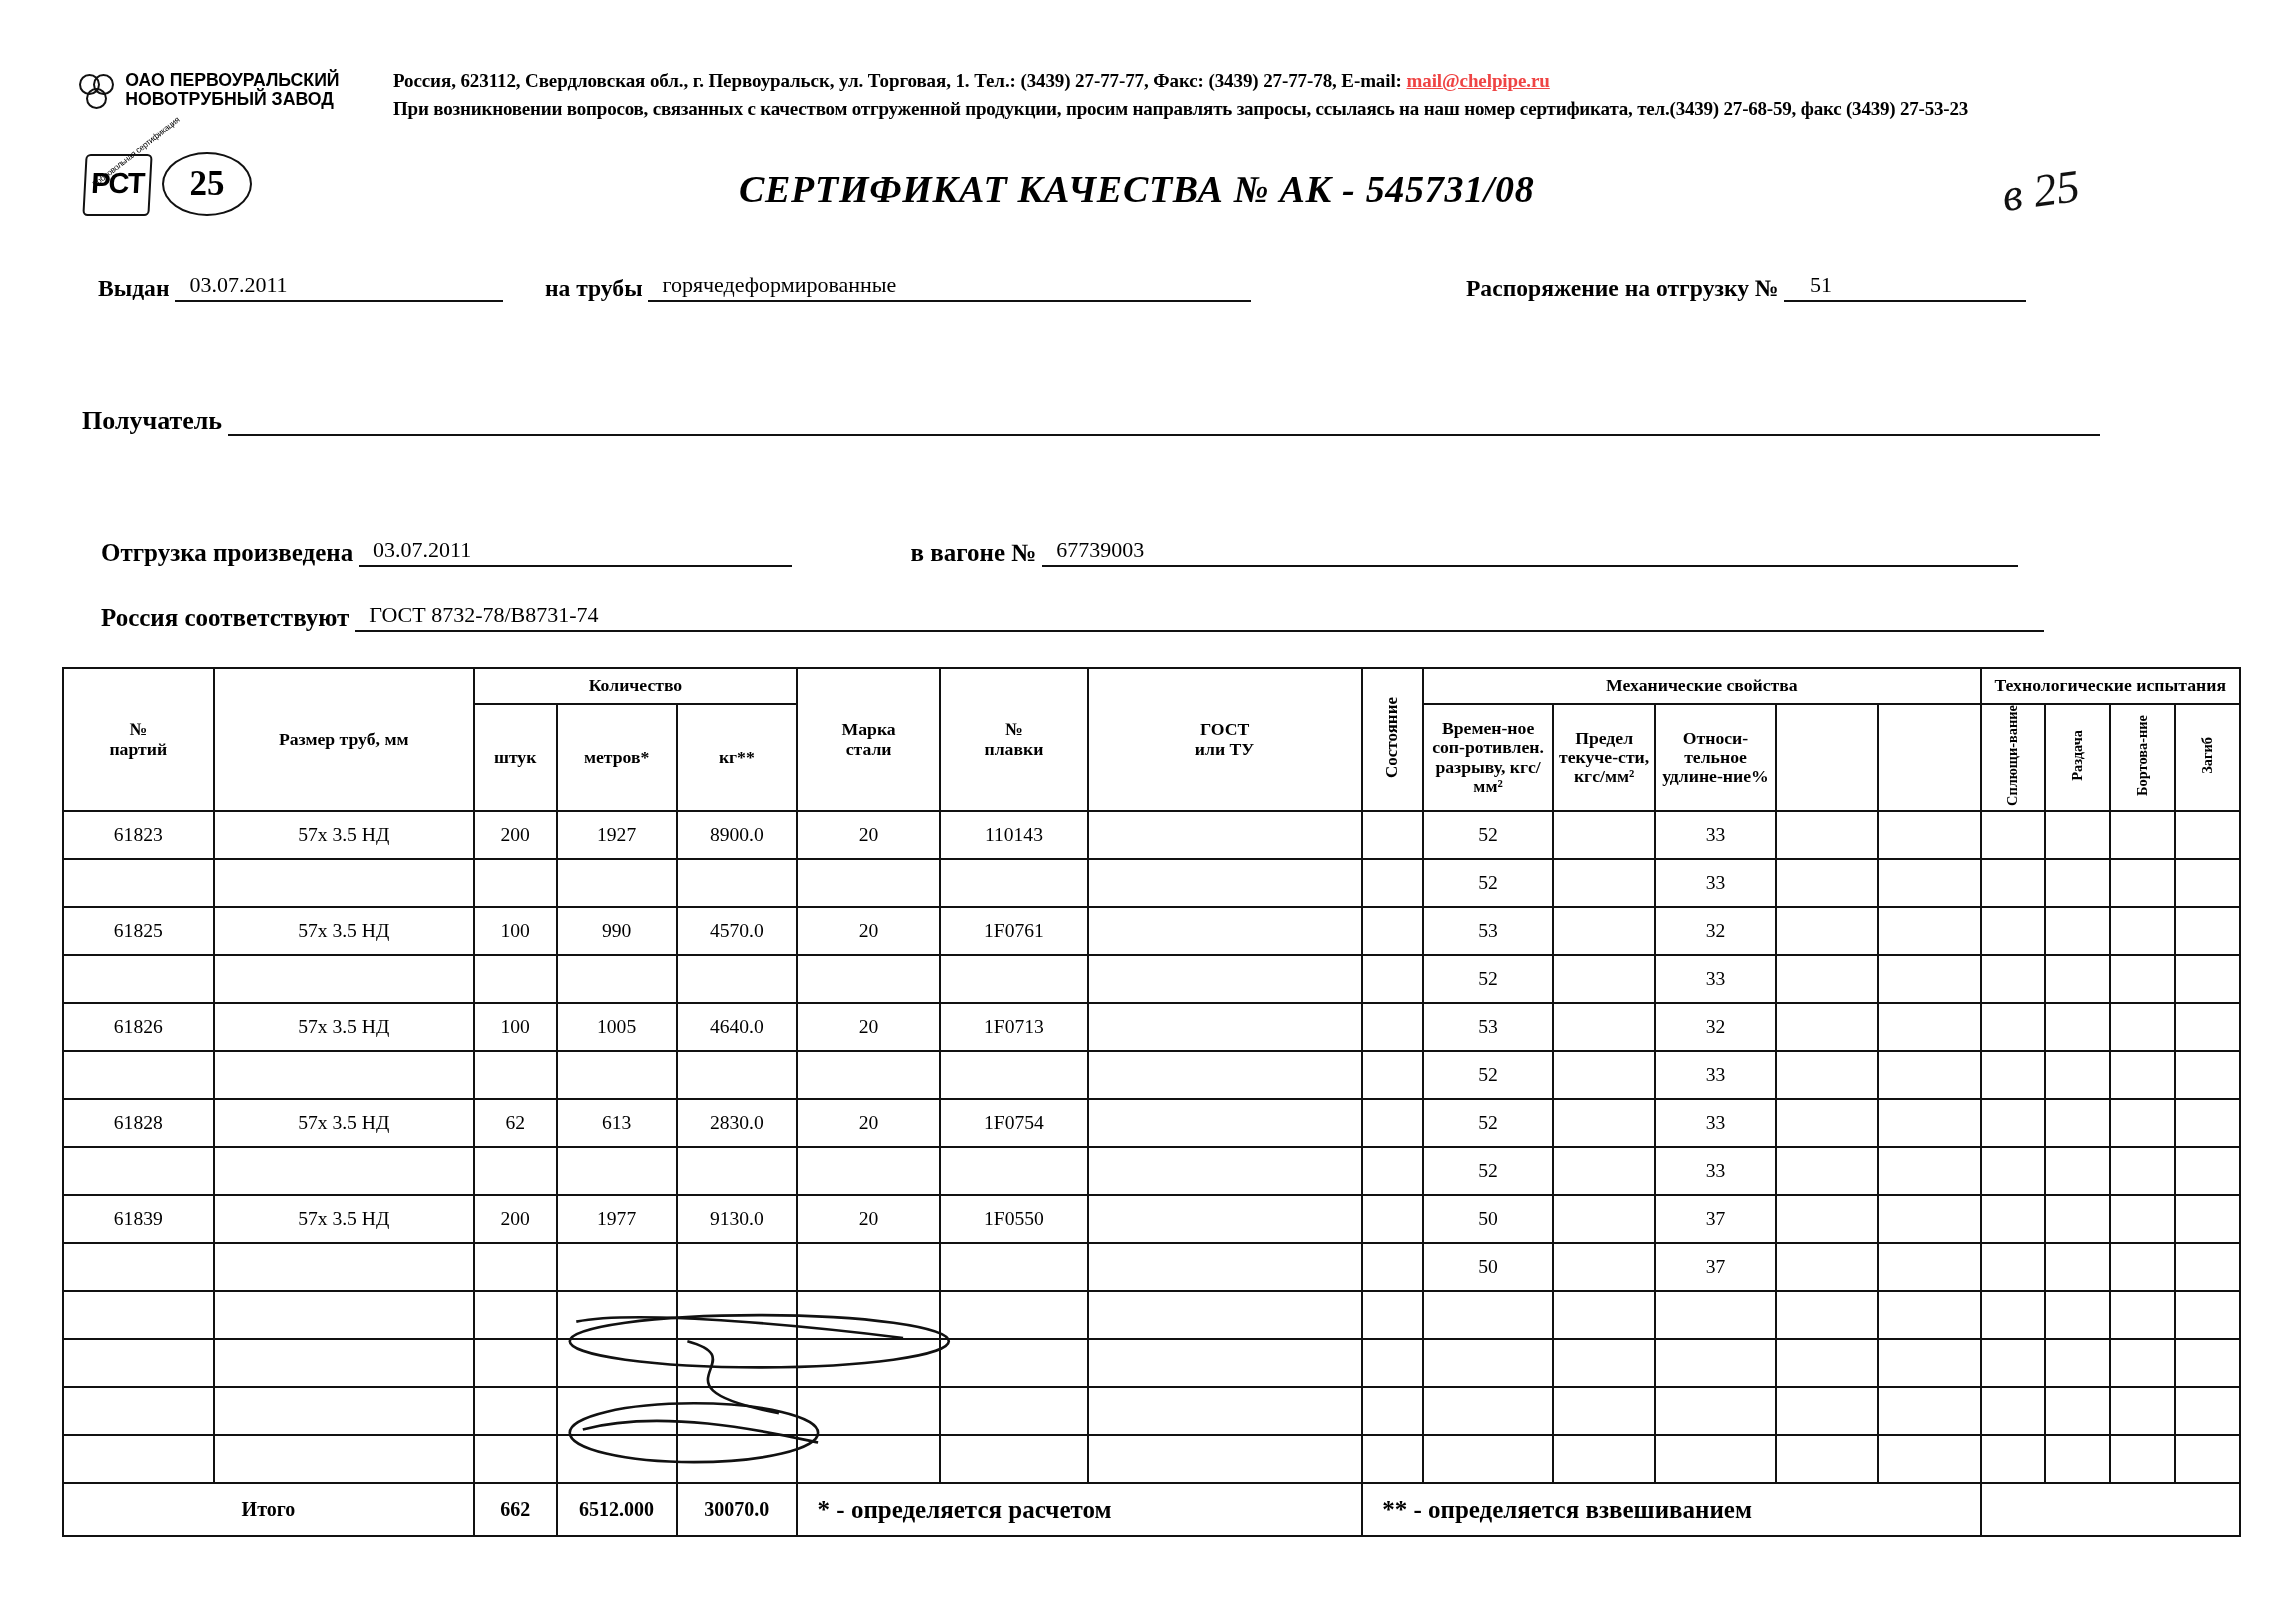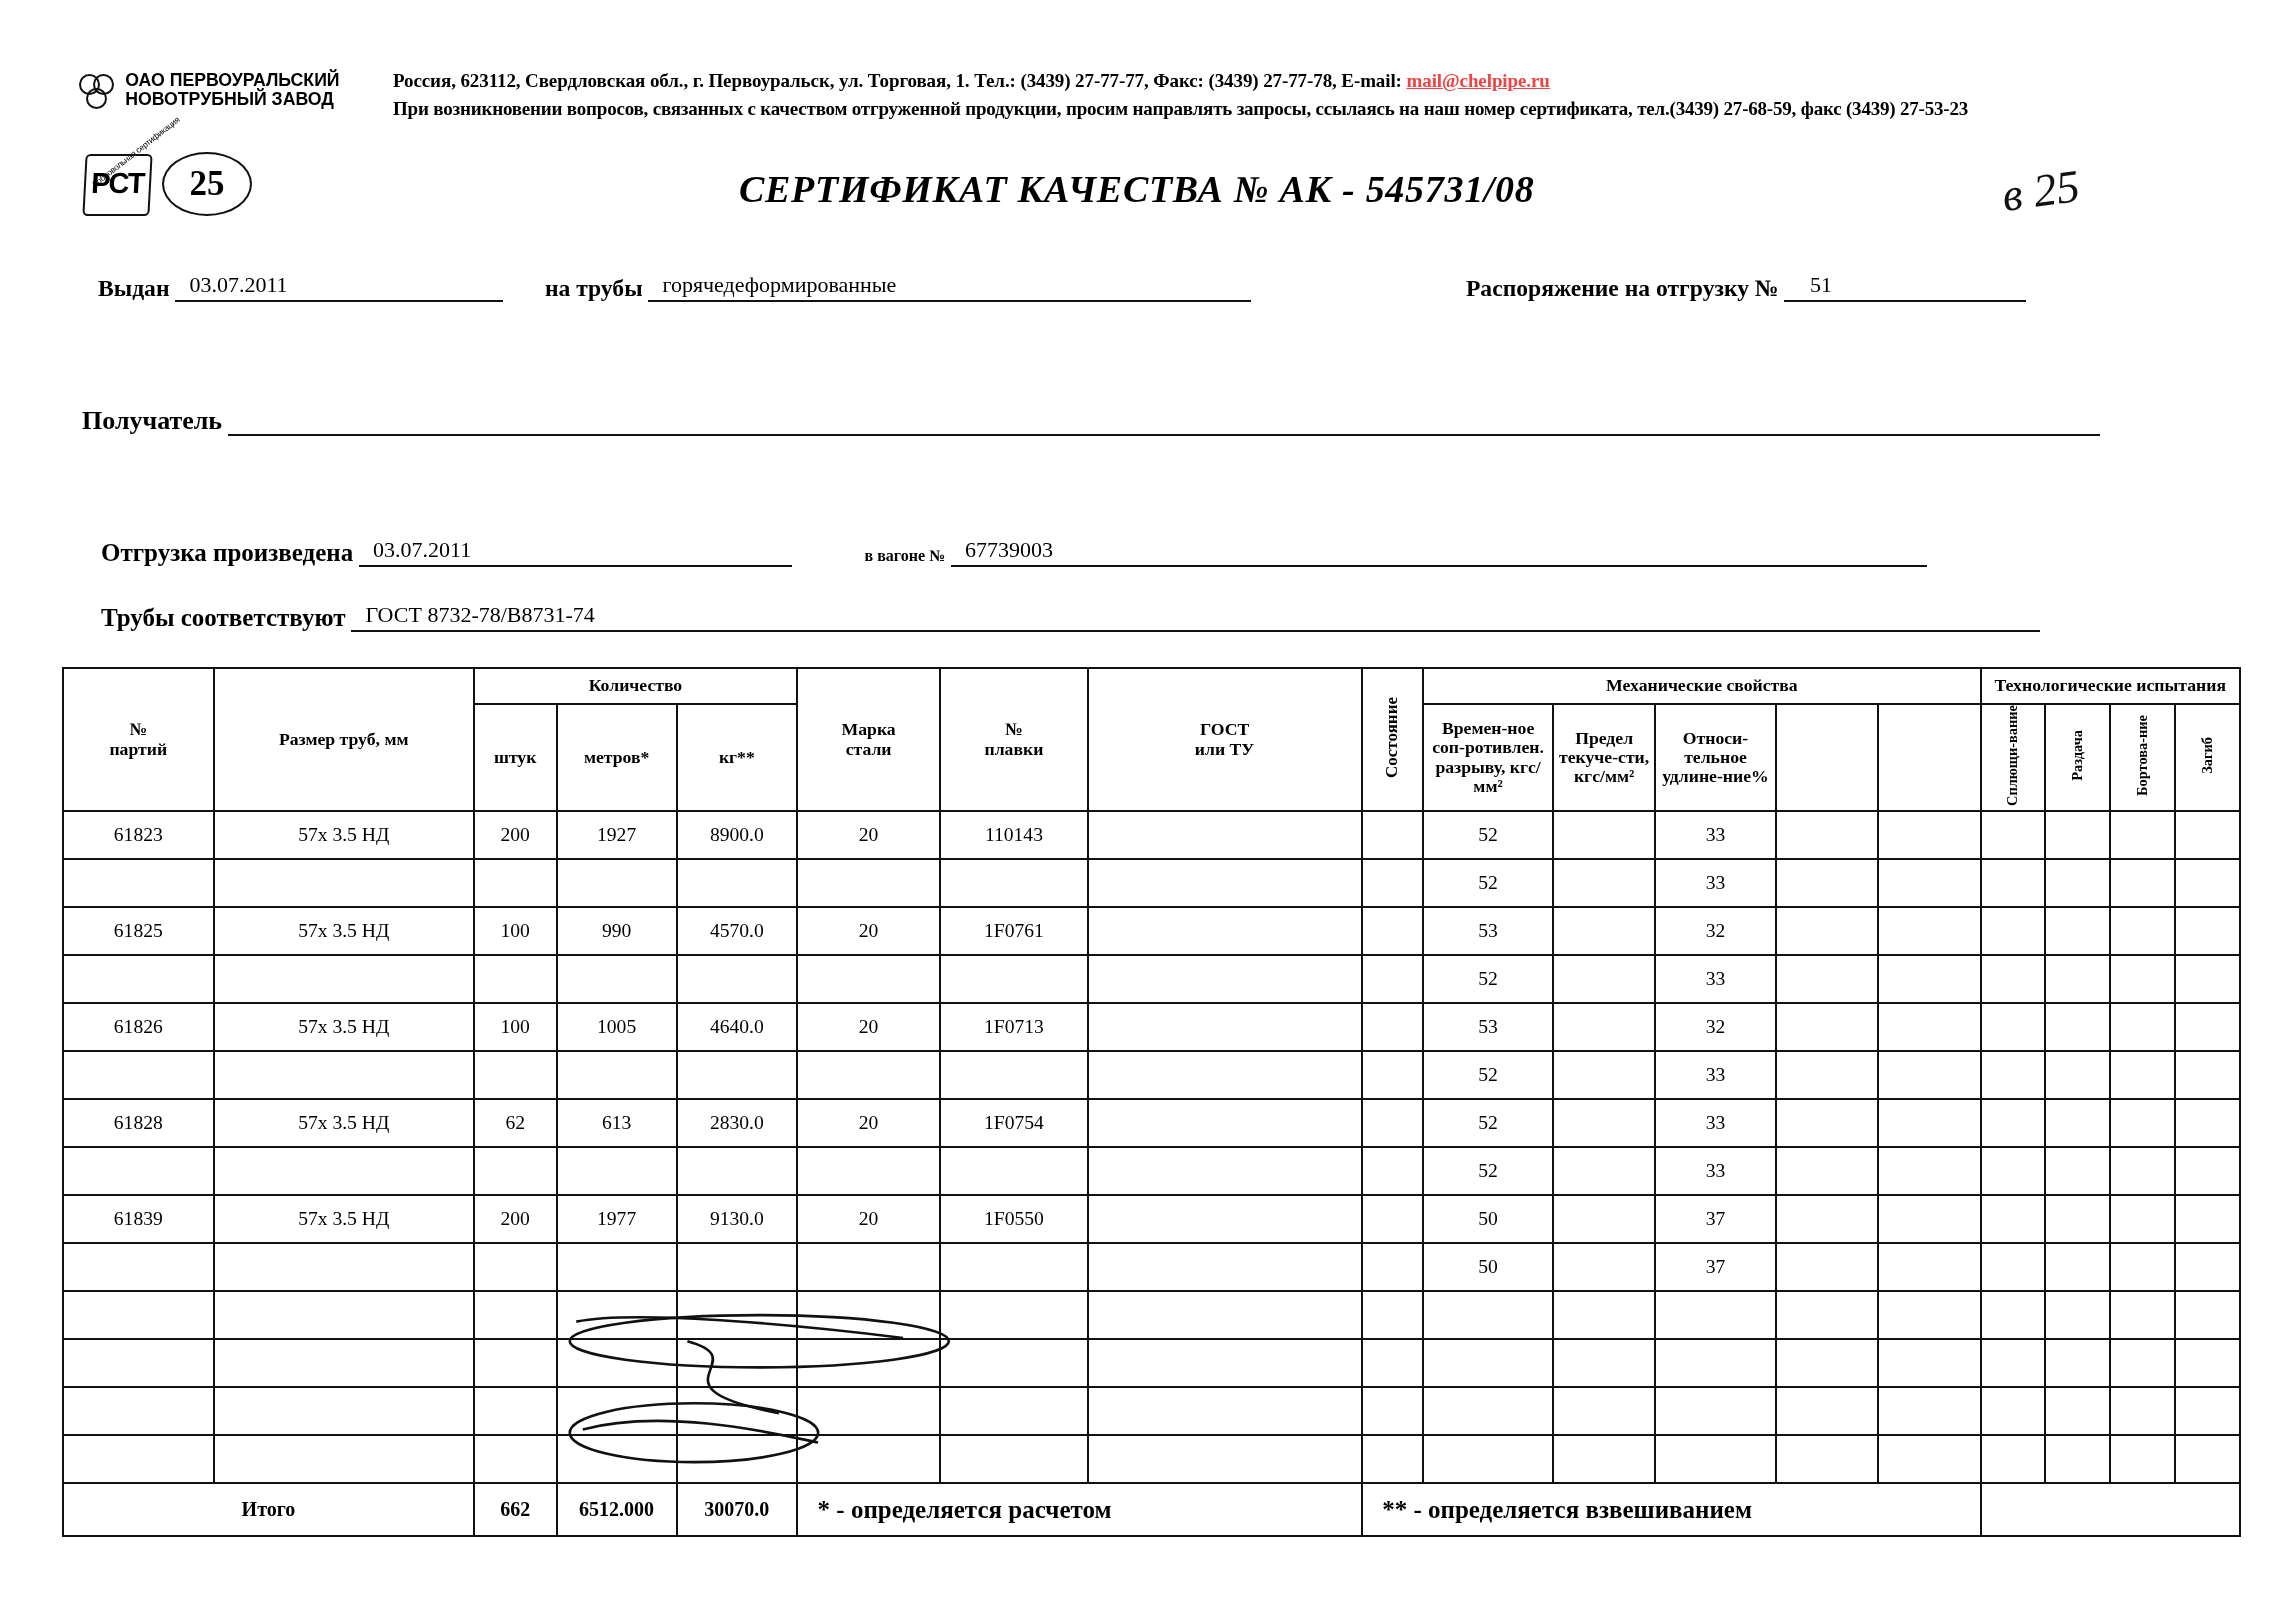--- a/index.html
+++ b/index.html
@@ -245,26 +245,26 @@
 
   <div class="frow" style="left:82px; top:406px; width:2153px;">
     <span class="flabel" style="font-size:26px;">Получатель</span>
     <span class="fline fval" style="width:1858px;"></span>
   </div>
 
 
   <div class="frow" style="left:101px; top:537px; width:2133px;">
     <span class="flabel" style="font-size:25px;">Отгрузка произведена</span>
     <span class="fline fval" style="width:419px;">03.07.2011</span>
-    <span class="flabel" style="margin-left:67px; font-size:16px;">в вагоне №</span>
+    <span class="flabel" style="margin-left:113px; font-size:25px;">в вагоне №</span>
     <span class="fline fval" style="width:962px;">67739003</span>
   </div>
 
   <div class="frow" style="left:101px; top:602px; width:2133px;">
-    <span class="flabel" style="font-size:25px;">Трубы соответствуют</span>
+    <span class="flabel" style="font-size:25px;">Россия соответствуют</span>
     <span class="fline fval" style="width:1675px;">ГОСТ 8732-78/В8731-74</span>
   </div>
 
   <div class="tbl-wrap">
     <table class="cert">
       <colgroup>
         <col style="width:144px">
         <col style="width:249px">
         <col style="width:79px">
         <col style="width:115px">

